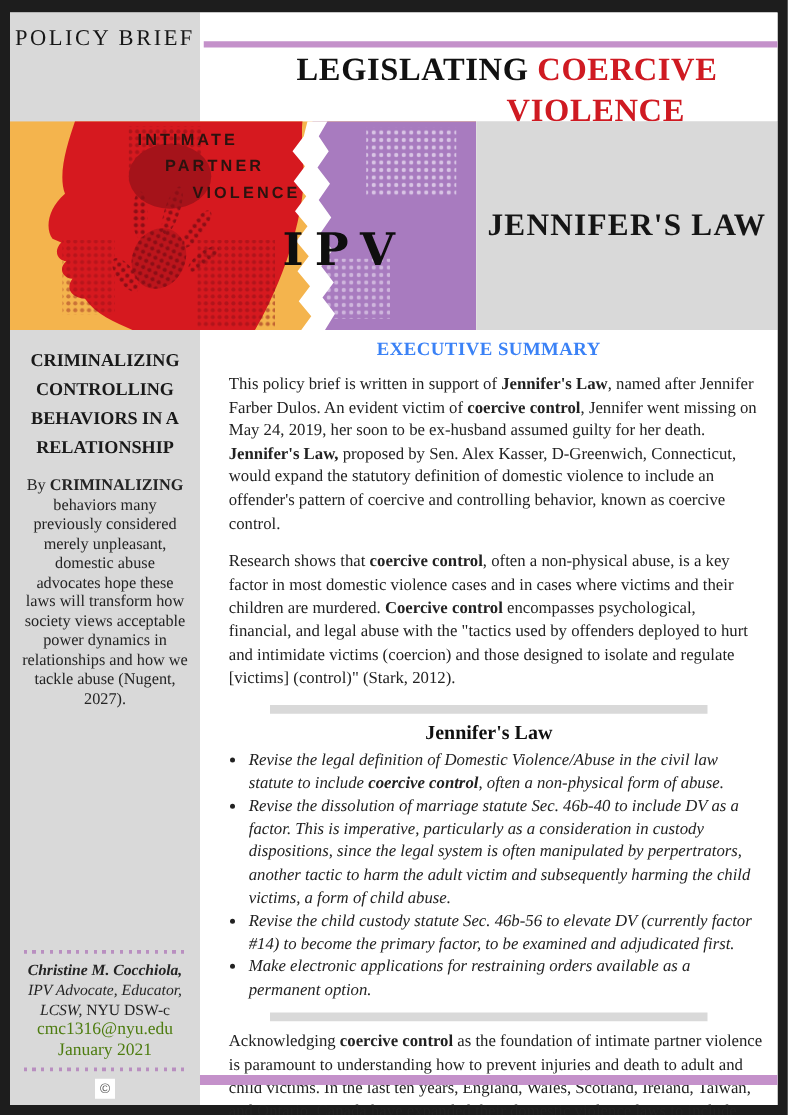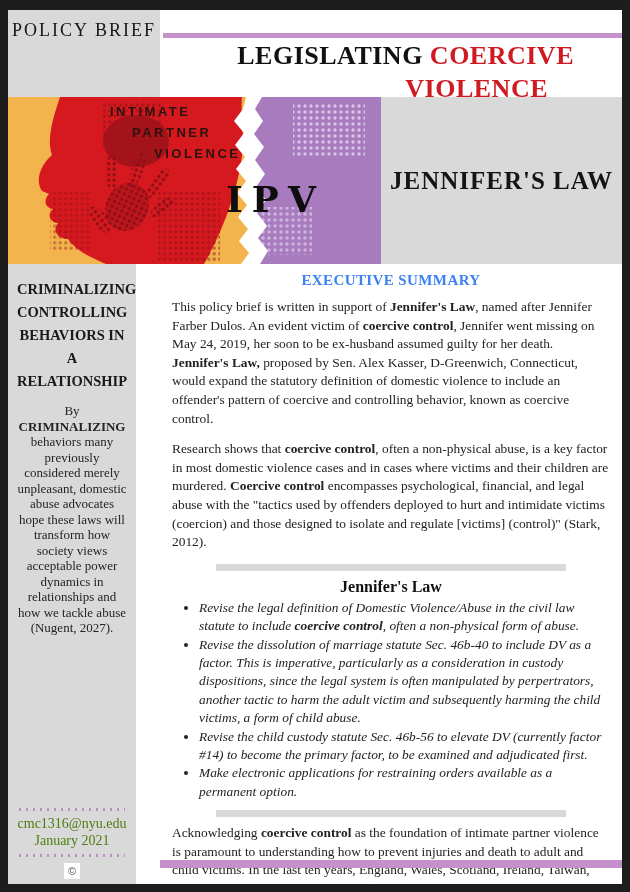--- a/index.html
+++ b/index.html
@@ -28,37 +28,37 @@
   .title .tl2{padding-right:26px;}
 
   
   .banner{position:absolute;left:0;top:87px;width:437px;height:167px;}
   .banner svg{display:block;}
   .jlaw{position:absolute;left:373px;top:87px;width:241px;height:167px;background:var(--gray);
         display:flex;align-items:center;justify-content:center;}
   .jlaw-title{font-size:25px;font-weight:700;letter-spacing:1px;color:#151515;text-align:center;}
 
   
-  .sidebar{position:absolute;left:0;top:254px;width:128px;bottom:0;background:var(--gray);
+  .sidebar{position:absolute;left:0;top:254px;width:152px;bottom:0;background:var(--gray);
            padding:14px 9px 0 9px;text-align:center;}
   .sb-heading{font-size:14.5px;font-weight:700;line-height:23px;margin-bottom:10px;color:#191919;}
   .sb-p{font-size:13px;line-height:15.5px;margin-bottom:15px;color:#242424;}
   .author-card{position:absolute;left:9px;right:9px;bottom:5px;text-align:center;}
   .dotline{height:3px;margin:5px 2px;background-image:repeating-linear-gradient(90deg,#b98fc0 0 2.5px,transparent 2.5px 7px);}
   .author-p{font-size:12.5px;line-height:16px;color:#242424;}
   .small-p{font-size:14px;line-height:16.5px;color:#4d7c0f;}
   .copyright-box{width:16px;height:16px;background:#ffffff;margin:6px auto 0 auto;
                  display:flex;align-items:center;justify-content:center;
                  font-size:11px;color:#555;font-family:"Liberation Sans",sans-serif;}
 
   
   .main{position:absolute;left:152px;top:254px;right:0;bottom:0;background:#fff;
         padding:8px 12px 0 12px;}
   .exec-h{font-size:15px;font-weight:700;text-align:center;letter-spacing:.4px;margin-bottom:9px;color:#3b82f6;}
-  .mp{font-size:13.4px;line-height:18.6px;margin-bottom:12px;color:#222;}
+  .mp{font-size:13.4px;line-height:18.6px;margin-bottom:12px;color:#222;margin-left:11px;}
   .gdiv{height:7px;width:350px;margin:0 auto 7px auto;background:var(--gray);}
   .law-h{font-size:16px;font-weight:700;text-align:center;margin-bottom:3px;color:#111;}
   .law-list{margin:0 0 9px 0;padding-left:27px;font-style:italic;}
   .law-list li{font-size:13.4px;line-height:18.4px;color:#222;}
   .bbar{position:absolute;left:152px;right:0;bottom:16px;height:8px;background:var(--purple);}
 
   .seg-b{font-weight:700;}
   .seg-i{font-style:italic;}
   .seg-r{color:var(--red);}
 
@@ -135,20 +135,21 @@
     <div class="jlaw">
       <div class="jlaw-title">JENNIFER'S LAW</div>
     </div>
 
     <div class="sidebar">
       <div class="sb-heading">CRIMINALIZING CONTROLLING BEHAVIORS IN A RELATIONSHIP</div>
       <div class="sb-p"><span>By </span><span class="seg-b">CRIMINALIZING</span><span> behaviors many previously considered merely unpleasant, domestic abuse advocates hope these laws will transform how society views acceptable power dynamics in relationships and how we tackle abuse (Nugent, 2027).</span></div>
 
       <div class="author-card">
         <div class="dotline"></div>
+        <div class="author-p"><span class="seg-b seg-i">Christine M. Cocchiola,</span><span class="seg-i"> IPV Advocate, Educator, LCSW,</span><span> NYU DSW-c</span></div>
         <div class="small-p">cmc1316@nyu.edu</div>
         <div class="small-p">January 2021</div>
         <div class="dotline"></div>
         <div class="copyright-box">©</div>
       </div>
     </div>
 
     <div class="main">
       <div class="exec-h">EXECUTIVE SUMMARY</div>
       <div class="mp"><span>This policy brief is written in support of </span><span class="seg-b">Jennifer's Law</span><span>, named after Jennifer Farber Dulos.  An evident victim of </span><span class="seg-b">coercive control</span><span>, Jennifer went missing on May 24, 2019, her soon to be ex-husband assumed guilty for her death. </span><span class="seg-b">Jennifer's Law,</span><span> proposed by Sen. Alex Kasser, D-Greenwich, Connecticut, would expand the statutory definition of domestic violence to include an offender's pattern of coercive and controlling behavior, known as coercive control.</span></div>

